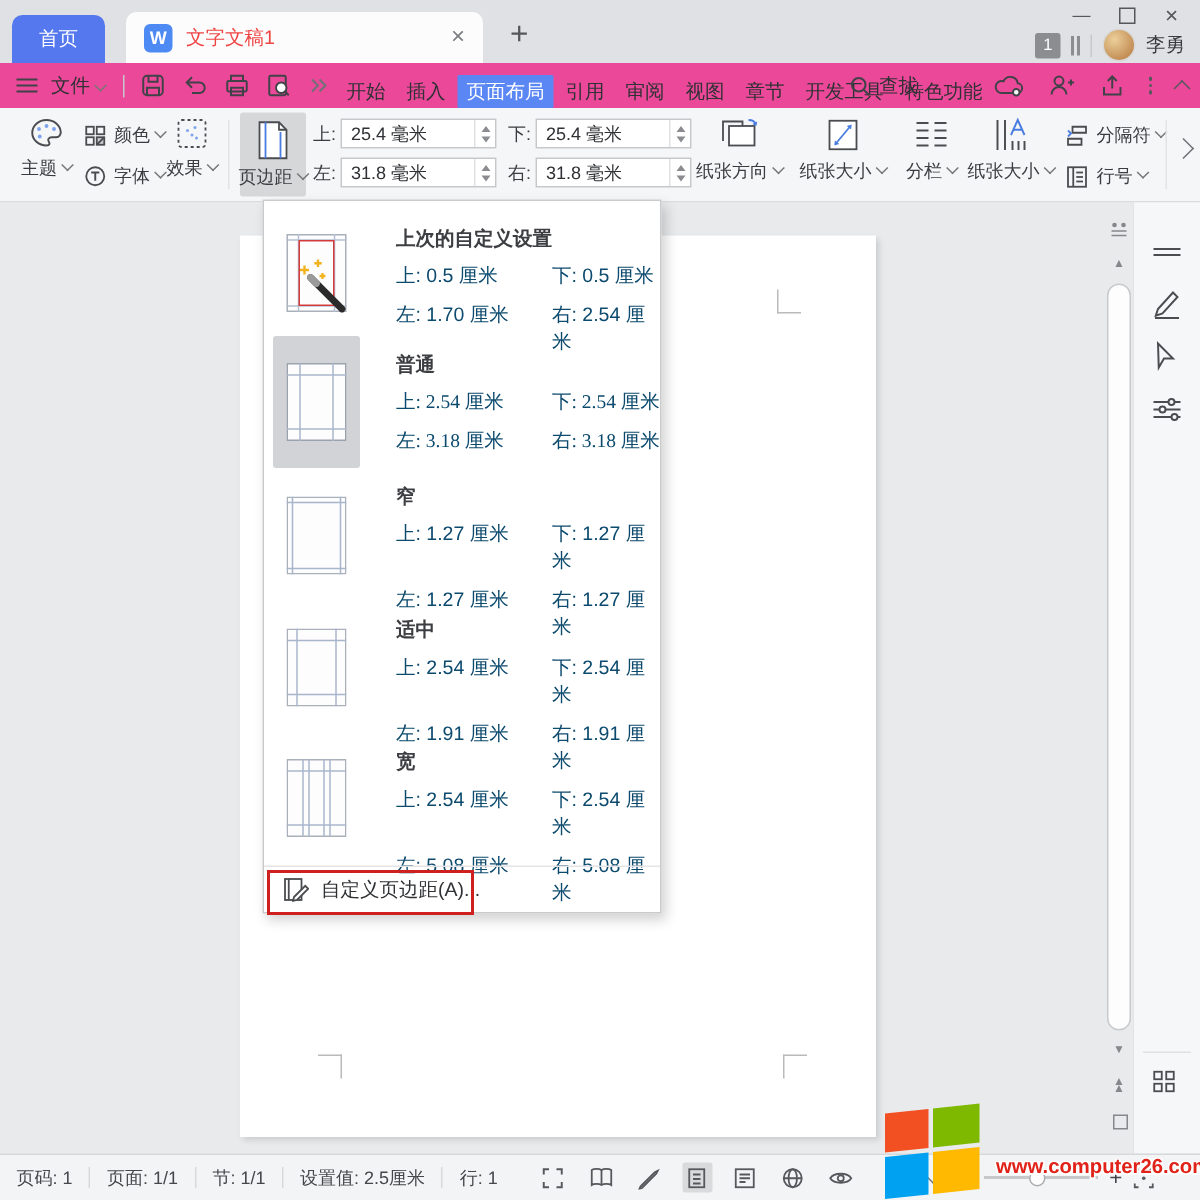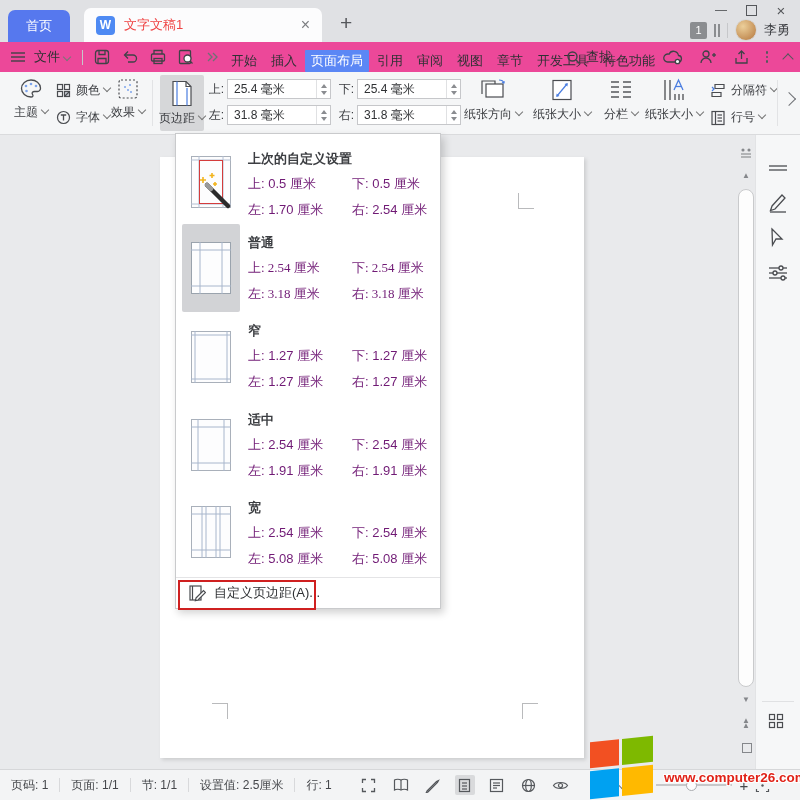--- a/index.html
+++ b/index.html
@@ -73,27 +73,27 @@
   .vscroll{position:absolute;right:44px;top:0;width:20px;bottom:0;}
   .thumb{position:absolute;left:2px;top:54px;width:14px;height:496px;background:#fdfdfd;border:1px solid #c9cacc;border-radius:8px;}
   .sarrow{position:absolute;left:0;width:20px;text-align:center;font-size:8px;color:#85878b;}
   .sq{position:absolute;left:6px;width:8px;height:8px;border:1px solid #85878b;}
   .rightbar{position:absolute;right:0;top:0;width:44px;bottom:0;background:#f6f7f8;border-left:1px solid #e2e3e5;}
   .rb-ic{position:absolute;left:12px;}
   .rb-div{position:absolute;left:6px;right:6px;height:1px;background:#e0e1e3;top:566px;}
   
   .dropdown{position:absolute;left:175px;top:133px;width:266px;background:#fff;border:1px solid #c9cacc;
             box-shadow:3px 4px 8px rgba(0,0,0,.18);z-index:60;box-sizing:border-box;padding-top:6px;font-size:13px;}
-  .preset{display:flex;padding-left:6px;}
+  .preset{display:flex;padding-left:6px;gap:16px;}
   .p1{height:84px;} .p2{height:88px;font-family:Liberation Serif, serif;} .p3{height:89px;} .p4{height:88px;} .p5{height:85px;}
   .pic{width:58px;flex:0 0 auto;display:flex;align-items:center;justify-content:center;align-self:stretch;}
   .pic.selected{background:#d2d3d6;border-radius:2px;}
   .pbody{padding-left:8px;padding-top:6px;}
   .pname{font-weight:bold;color:#3c3e42;margin:4px 0 7px;}
-  .pvals{display:grid;grid-template-columns:104px auto;row-gap:8px;color:#701a75;}
+  .pvals{display:grid;grid-template-columns:104px auto;row-gap:8px;color:#0c4a6e;}
   .custom-row{position:relative;border-top:1px solid #e4e4e6;margin-top:3px;height:30px;display:flex;
               align-items:center;gap:8px;padding-left:12px;color:#2f3134;}
   .red-box{position:absolute;left:2px;top:2px;width:134px;height:26px;border:2px solid #cf2020;}
   
   .statusbar{position:absolute;bottom:0;left:0;right:0;height:30px;background:#f3f4f5;border-top:1px solid #d6d7d9;
              display:flex;align-items:center;font-size:12px;color:#45474b;}
   .seg{padding:0 11px;white-space:nowrap;}
   .ssep{width:1px;height:14px;background:#d8d9db;}
   .st-ic{margin:0 6px;display:flex;align-items:center;justify-content:center;width:20px;height:20px;border-radius:2px;}
   .st-ic.selected{background:#d9dadc;}

